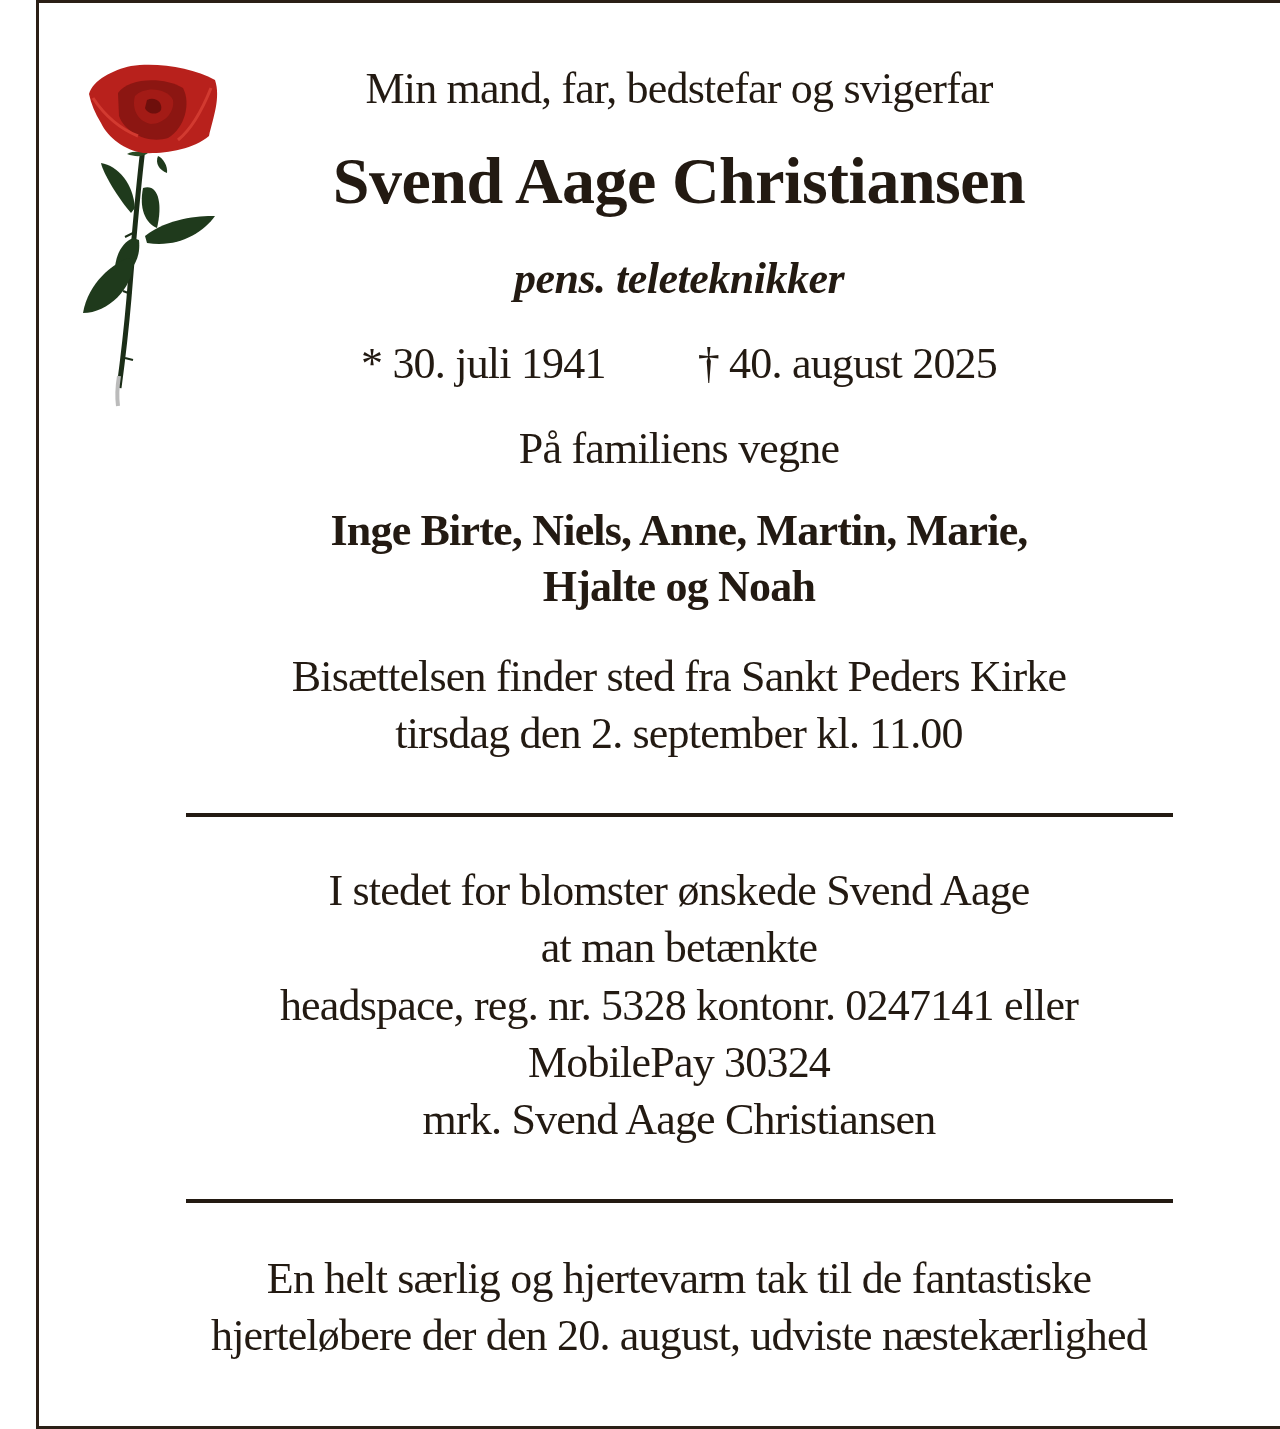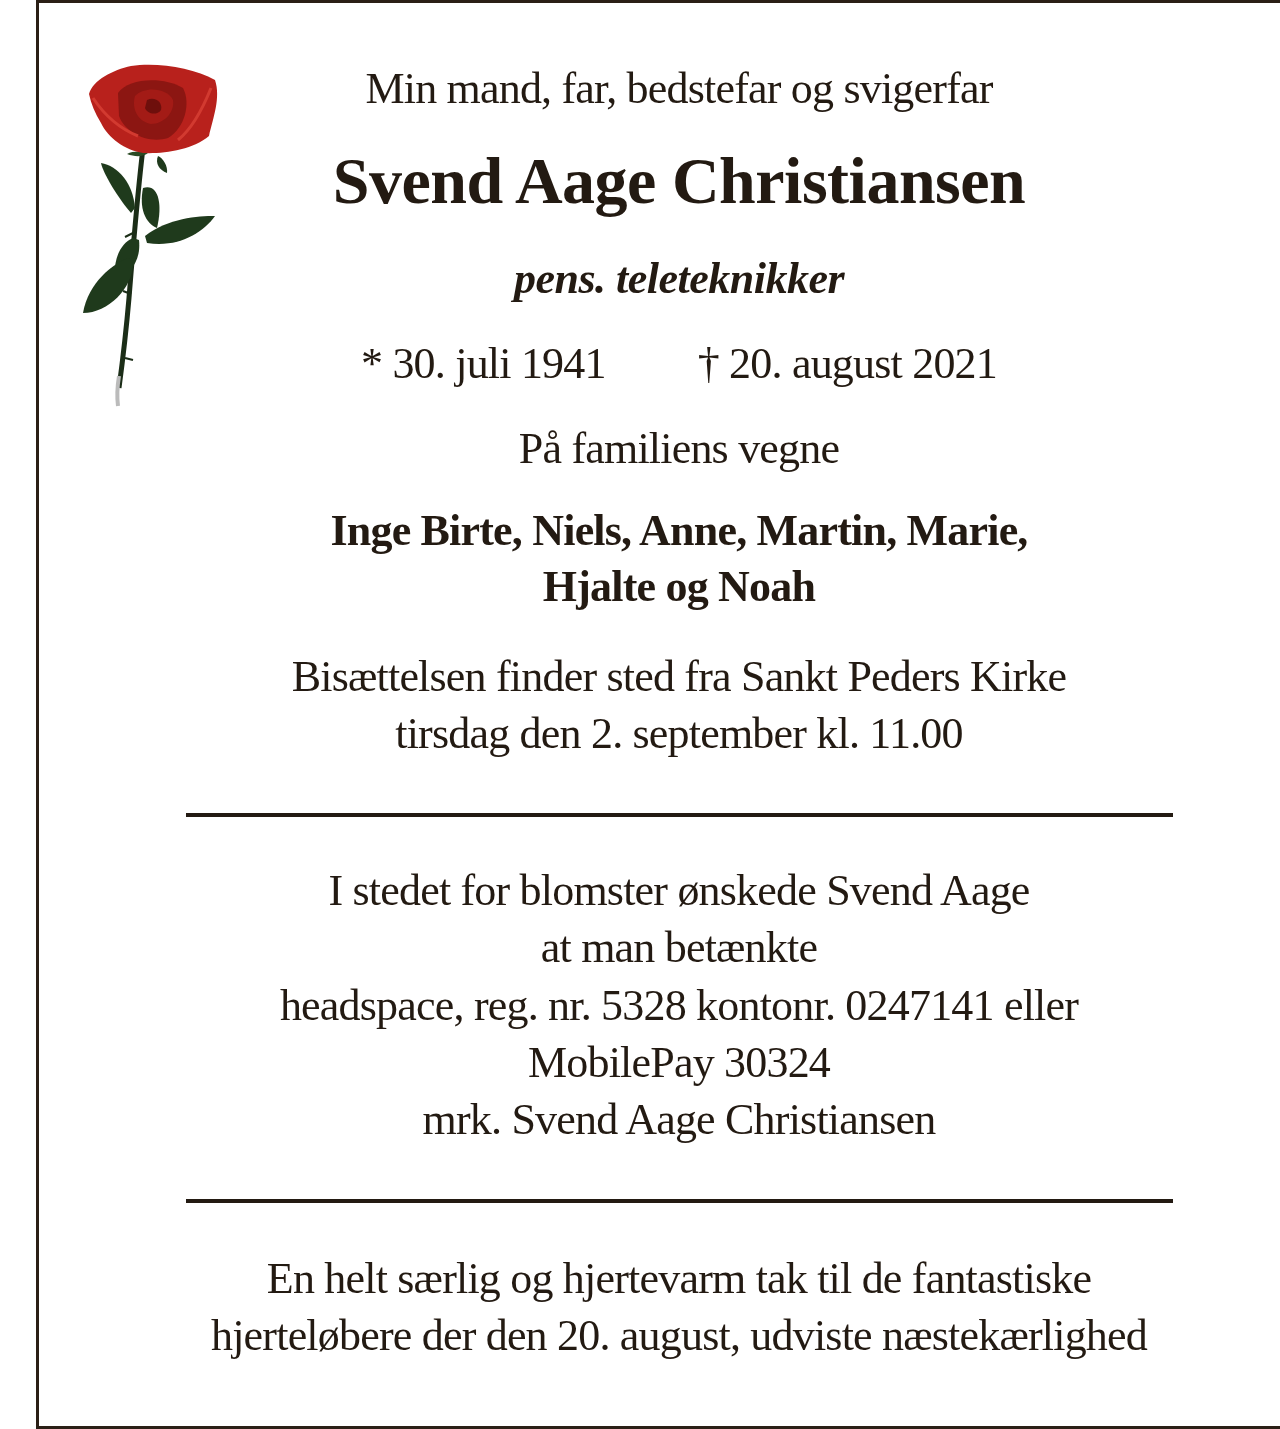--- a/index.html
+++ b/index.html
@@ -68,21 +68,21 @@
     <path d="M84 42 C 92 38, 100 44, 98 52 C 94 58, 84 56, 82 50 Z" fill="#6e0f0c"></path>
     <path d="M30 40 C 40 55, 55 70, 75 78" stroke="#d23a30" stroke-width="3" fill="none"></path>
     <path d="M148 30 C 140 50, 130 70, 115 82" stroke="#d23a30" stroke-width="3" fill="none"></path>
   </svg>
 
   <div class="txt reg intro">Min mand, far, bedstefar og svigerfar</div>
   <div class="txt name">Svend Aage Christiansen</div>
   <div class="txt title">pens. teleteknikker</div>
 
   <div class="txt reg dates">
-    <span>* 30. juli 1941</span><span class="gap"></span><span>† 20. august 2021</span>
+    <span>* 30. juli 1941</span><span class="gap"></span><span>† 40. august 2025</span>
   </div>
 
   <div class="txt reg family-label">På familiens vegne</div>
   <div class="txt family family1">Inge Birte, Niels, Anne, Martin, Marie,</div>
   <div class="txt family family2">Hjalte og Noah</div>
 
   <div class="txt reg service1">Bisættelsen finder sted fra Sankt Peders Kirke</div>
   <div class="txt reg service2">tirsdag den 2. september kl. 11.00</div>
 
   <div class="rule rule1"></div>

